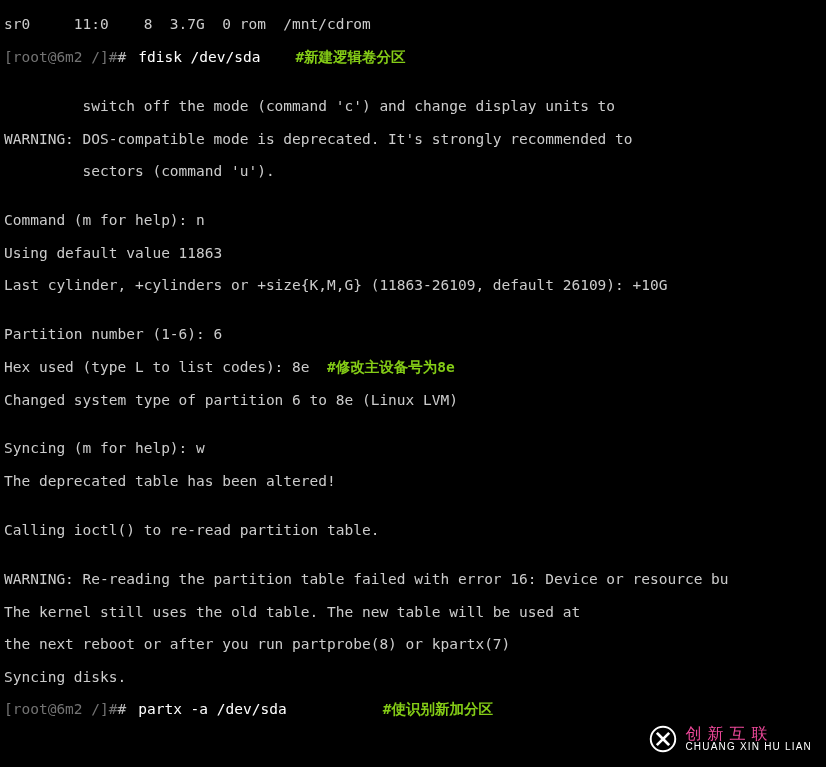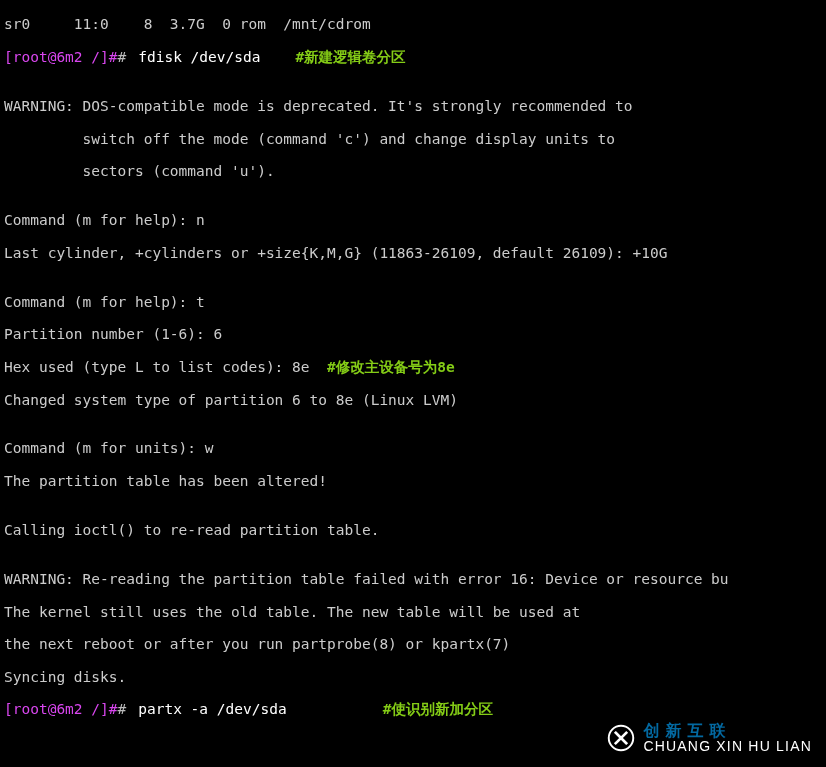--- a/index.html
+++ b/index.html
@@ -13,58 +13,58 @@
     width: 826px;
     height: 767px;
     overflow: hidden;
     position: relative;
   }
   .term {
     white-space: pre;
     padding: 0 4px;
   }
   .line { display:block; }
-  .prompt { color:#d946ef; }
+  .prompt { color:#737373; }
   .hash { color:#bbb; }
   .cmd { color:#ffffff;margin-left:12px; }
   .ann { color:#84cc16; font-weight:600; }
   .logo-wrap{
     position:absolute;
     right:14px;
     bottom:14px;
     display:flex;
     align-items:center;
     gap:8px;
   }
   .logo-mark svg { width:28px; height:28px; display:block;}
   .logo-text { display:flex; flex-direction:column; line-height:1.0;}
-  .logo-cn { color:#0369a1; font-weight:700; letter-spacing:6px; font-size:16px; font-family: "Microsoft YaHei","PingFang SC",sans-serif;}
-  .logo-py { color:#fff; font-size:14px; letter-spacing:1.2px; font-family: Arial, sans-serif;}
+  .logo-cn { color:#ec4899; font-weight:400; letter-spacing:6px; font-size:16px; font-family: "Microsoft YaHei","PingFang SC",sans-serif;}
+  .logo-py { color:#fff; font-size:10px; letter-spacing:1.2px; font-family: Arial, sans-serif;}
 </style>
 </head>
 <body>
 
 <div class="term">
 <span class="line">sr0     11:0    8  3.7G  0 rom  /mnt/cdrom</span>
 <span class="line"><span class="prompt">[root@6m2 /]#</span><span class="hash">#</span><span class="cmd">fdisk /dev/sda</span>    <span class="ann">#新建逻辑卷分区</span></span>
 <span class="line"></span>
+<span class="line">         switch off the mode (command 'c') and change display units to</span>
 <span class="line">WARNING: DOS-compatible mode is deprecated. It's strongly recommended to</span>
-<span class="line">         switch off the mode (command 'c') and change display units to</span>
 <span class="line">         sectors (command 'u').</span>
 <span class="line"></span>
 <span class="line">Command (m for help): n</span>
+<span class="line">Using default value 11863</span>
 <span class="line">Last cylinder, +cylinders or +size{K,M,G} (11863-26109, default 26109): +10G</span>
 <span class="line"></span>
-<span class="line">Command (m for help): t</span>
 <span class="line">Partition number (1-6): 6</span>
 <span class="line"><span>Hex used (type L to list codes): 8e</span>  <span class="ann">#修改主设备号为8e</span></span>
 <span class="line">Changed system type of partition 6 to 8e (Linux LVM)</span>
 <span class="line"></span>
-<span class="line">Command (m for units): w</span>
-<span class="line">The partition table has been altered!</span>
+<span class="line">Syncing (m for help): w</span>
+<span class="line">The deprecated table has been altered!</span>
 <span class="line"></span>
 <span class="line">Calling ioctl() to re-read partition table.</span>
 <span class="line"></span>
 <span class="line">WARNING: Re-reading the partition table failed with error 16: Device or resource bu</span>
 <span class="line">The kernel still uses the old table. The new table will be used at</span>
 <span class="line">the next reboot or after you run partprobe(8) or kpartx(7)</span>
 <span class="line">Syncing disks.</span>
 <span class="line"><span class="prompt">[root@6m2 /]#</span><span class="hash">#</span><span class="cmd">partx -a /dev/sda</span>           <span class="ann">#使识别新加分区</span></span>
 
 

